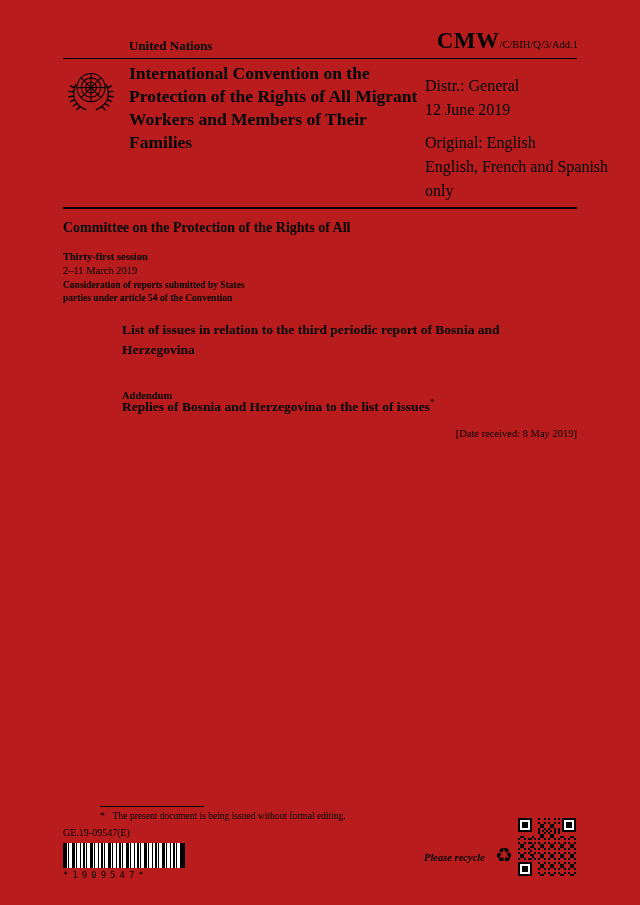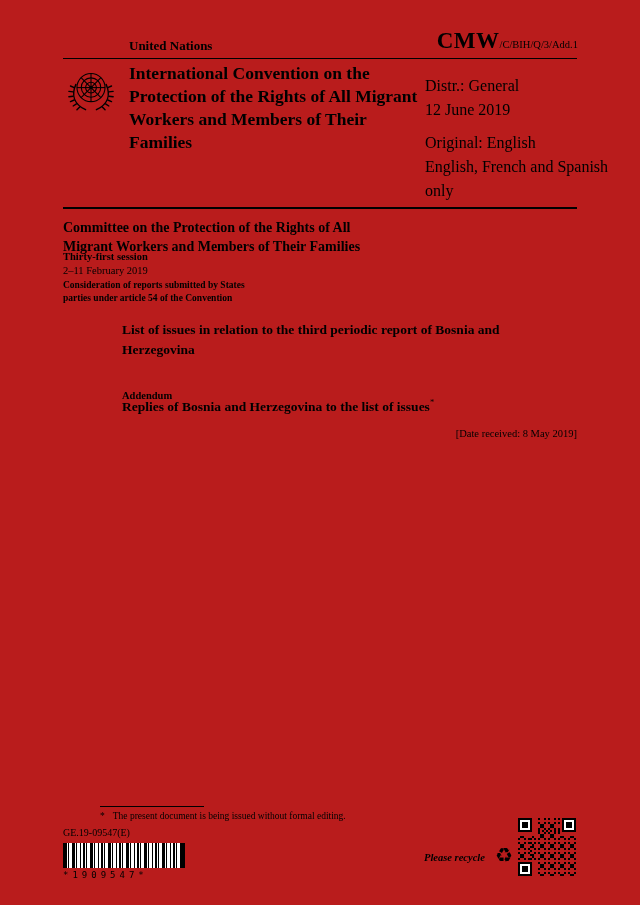--- a/index.html
+++ b/index.html
@@ -105,24 +105,23 @@
     <div>12 June 2019</div>
     <div class="gap"></div>
     <div>Original: English</div>
     <div>English, French and Spanish only</div>
   </div>
 
   <div class="abs thick-rule"></div>
 
   <div class="abs committee">
     <div>Committee on the Protection of the Rights of All</div>
-    <div>Migrant Workers and Members of Their Families</div>
   </div>
   <div class="abs session">Thirty-first session</div>
-  <div class="abs session-dates">2–11 February 2019</div>
+  <div class="abs session-dates">2–11 March 2019</div>
   <div class="abs consideration">
     <div>Consideration of reports submitted by States</div>
     <div>parties under article 54 of the Convention</div>
   </div>
 
   <div class="abs list-title">List of issues in relation to the third periodic report of Bosnia and Herzegovina</div>
   <div class="abs addendum">Addendum</div>
   <div class="abs replies-title">
     <span>Replies of Bosnia and Herzegovina to the list of issues</span><sup>*</sup>
   </div>

